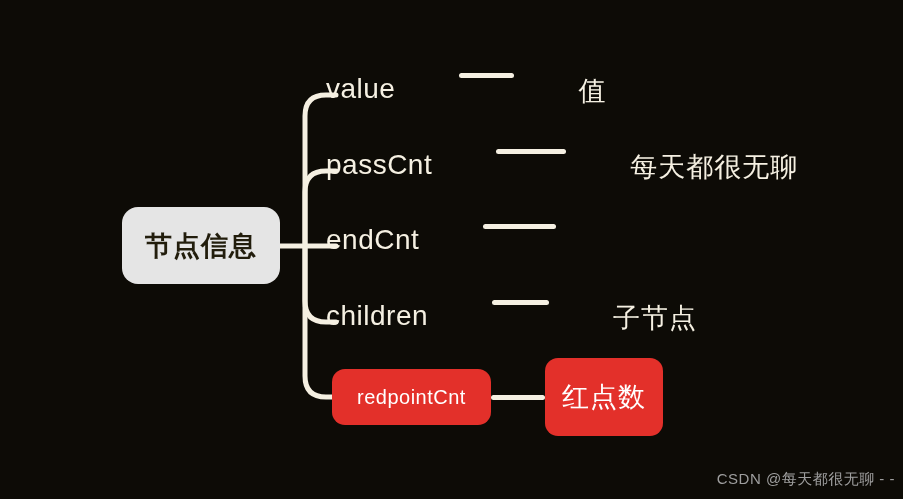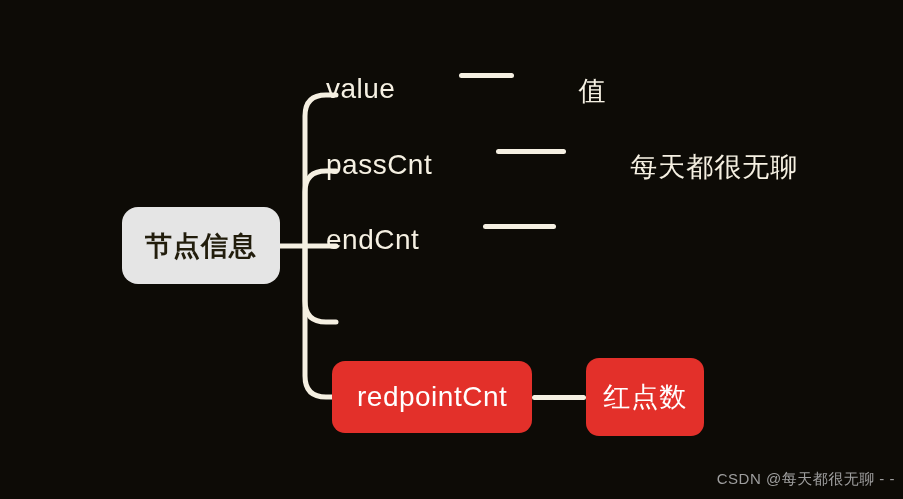--- a/index.html
+++ b/index.html
@@ -76,26 +76,26 @@
     position: absolute;
     left: 332px; top: 369px;
     height: 56px;
     display: flex;
     align-items: center;
     white-space: nowrap;
   }
   .red-node {
     background: #e3302a;
     border-radius: 13px;
-    height: 72px;
+    height: 56px;
     display: flex;
     align-items: center;
     justify-content: center;
     color: #ffffff;
-    font-size: 28px;
+    font-size: 20px;
     font-weight: 500;
   }
   .red-node.main { padding: 0 25px; letter-spacing: 0.5px; }
   .red-node.sub { padding: 12px 17px; height: 54px; font-size: 27px; letter-spacing: 1px; }
   .watermark {
     position: absolute;
     right: 8px;
     bottom: 10px;
     color: #9e9e9e;
     font-size: 15px;
@@ -132,20 +132,25 @@
     <span class="label">passCnt</span>
     <span class="link-line w70"></span>
     <span class="desc">每天都很无聊</span>
   </div>
 
   <div class="branch-row row-3">
     <span class="label">endCnt</span>
     <span class="link-line w73"></span>
   </div>
 
+  <div class="branch-row row-4">
+    <span class="label">children</span>
+    <span class="link-line w57"></span>
+    <span class="desc">子节点</span>
+  </div>
 
   <div class="row-5">
     <div class="red-node main">
       <span>redpointCnt</span>
     </div>
     <span class="link-line w54"></span>
     <div class="red-node sub">
       <span>红点数</span>
     </div>
   </div>

